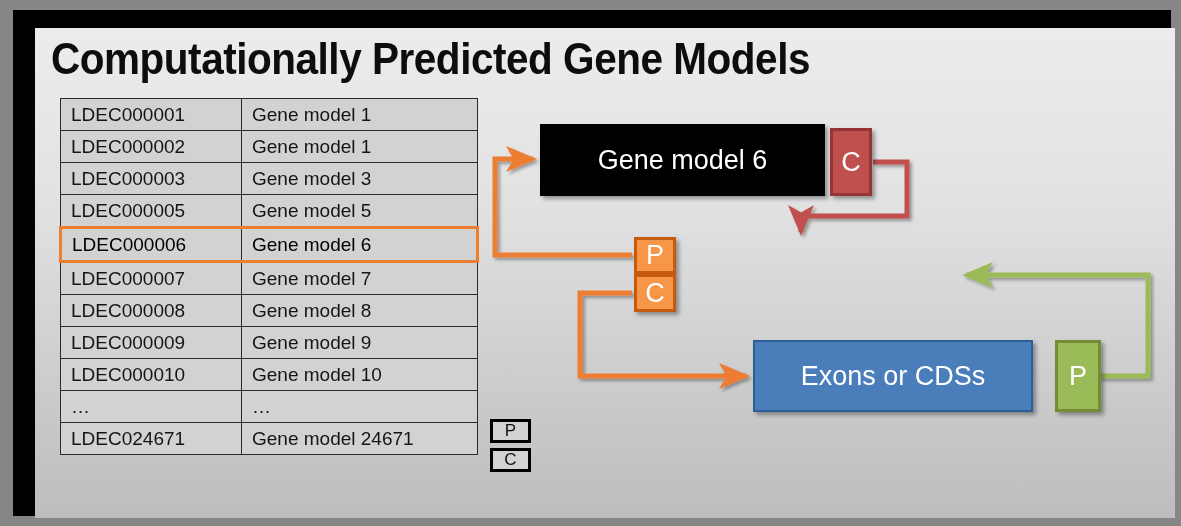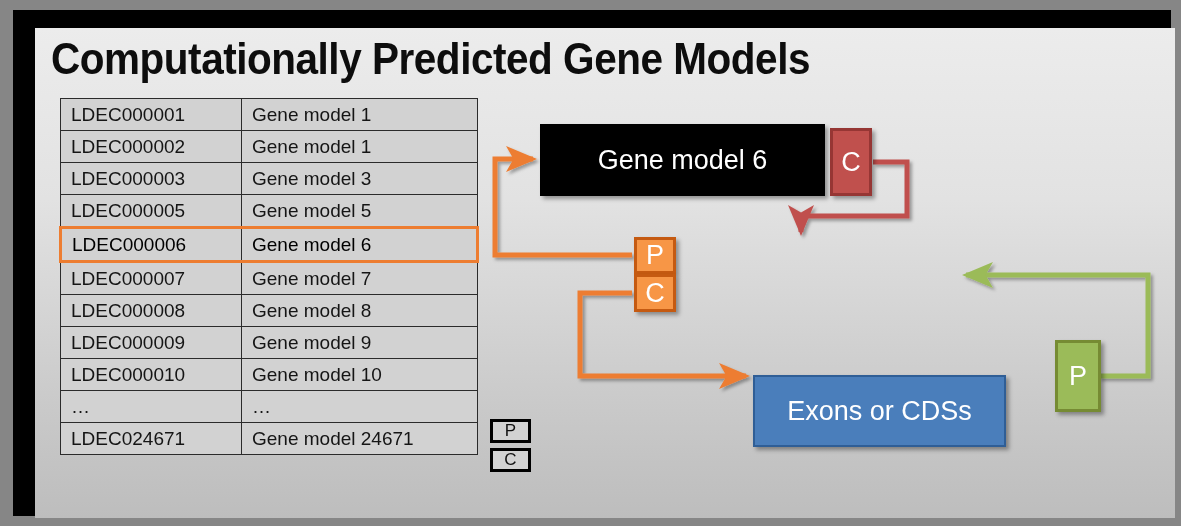--- a/index.html
+++ b/index.html
@@ -108,24 +108,23 @@
     border: 1px solid #000000;
   }
   #node-mrna {
     left: 628px; top: 208px;
     width: 296px; height: 76px;
     background: #4A7EBB;
     border: 2px solid #2F5E96;
   }
   #node-exons {
     left: 718px; top: 312px;
-    width: 253px; height: 72px;
+    width: 280px; height: 72px;
     background: #4A7EBB;
     border: 2px solid #2F5E96;
-    margin-top: 35px;
   }
 
   
   .tab {
     position: absolute;
     box-sizing: border-box;
     display: flex;
     align-items: center;
     justify-content: center;
     font-size: 27px;

